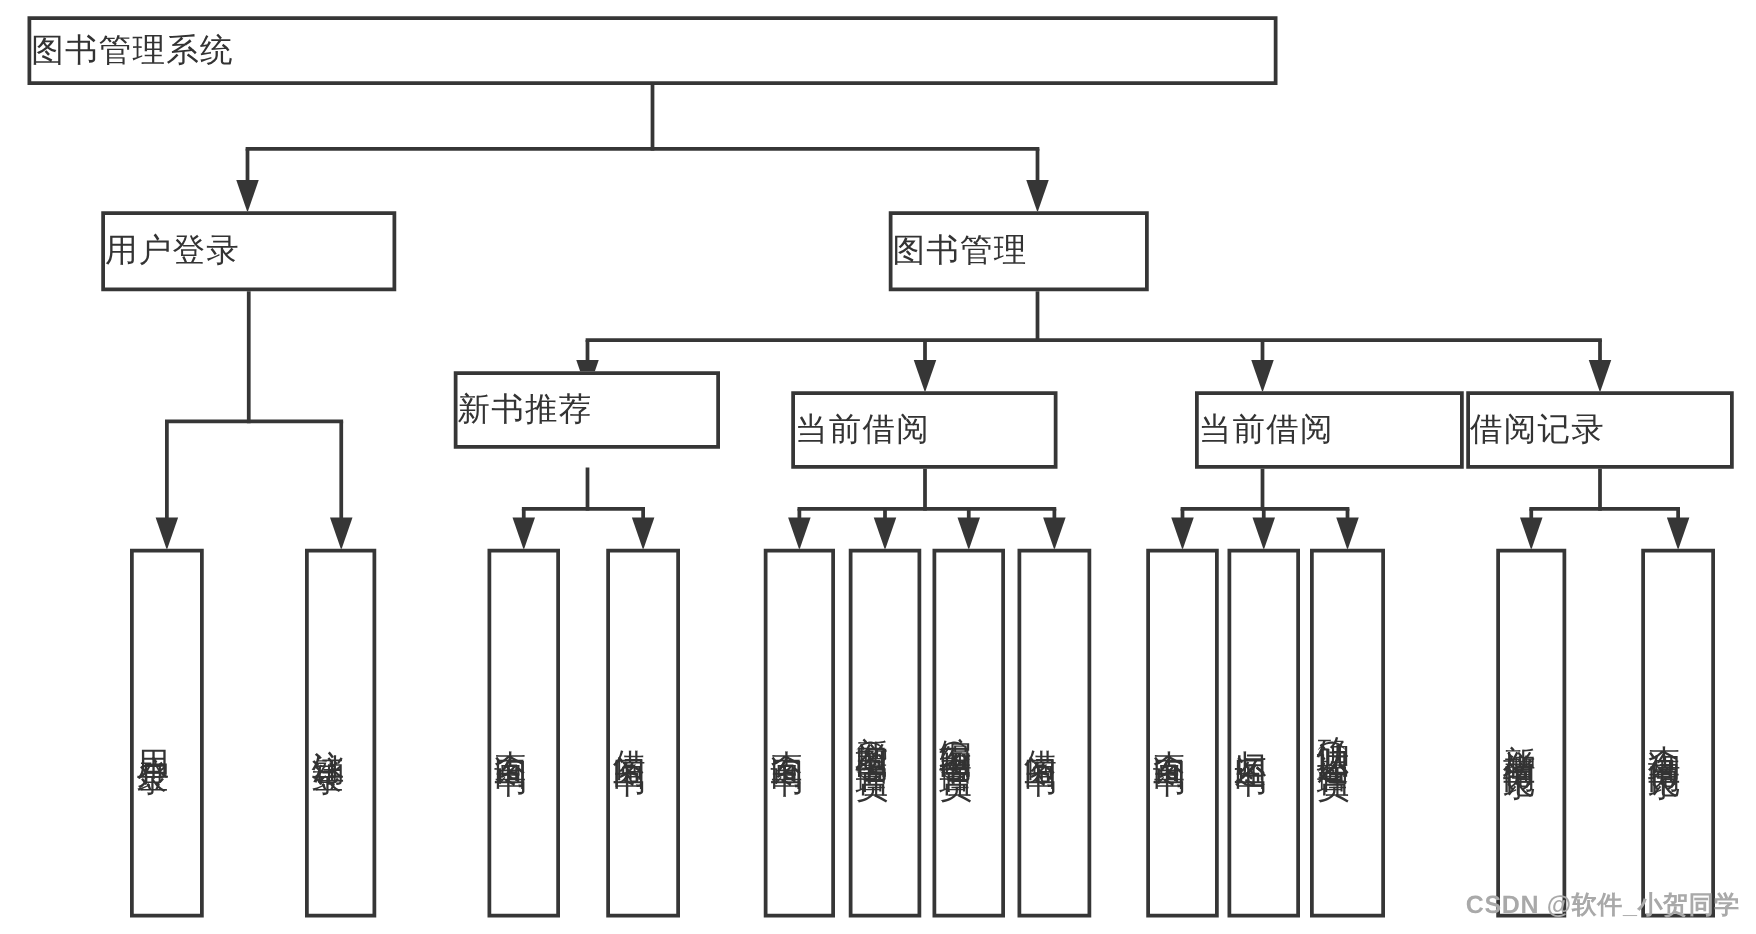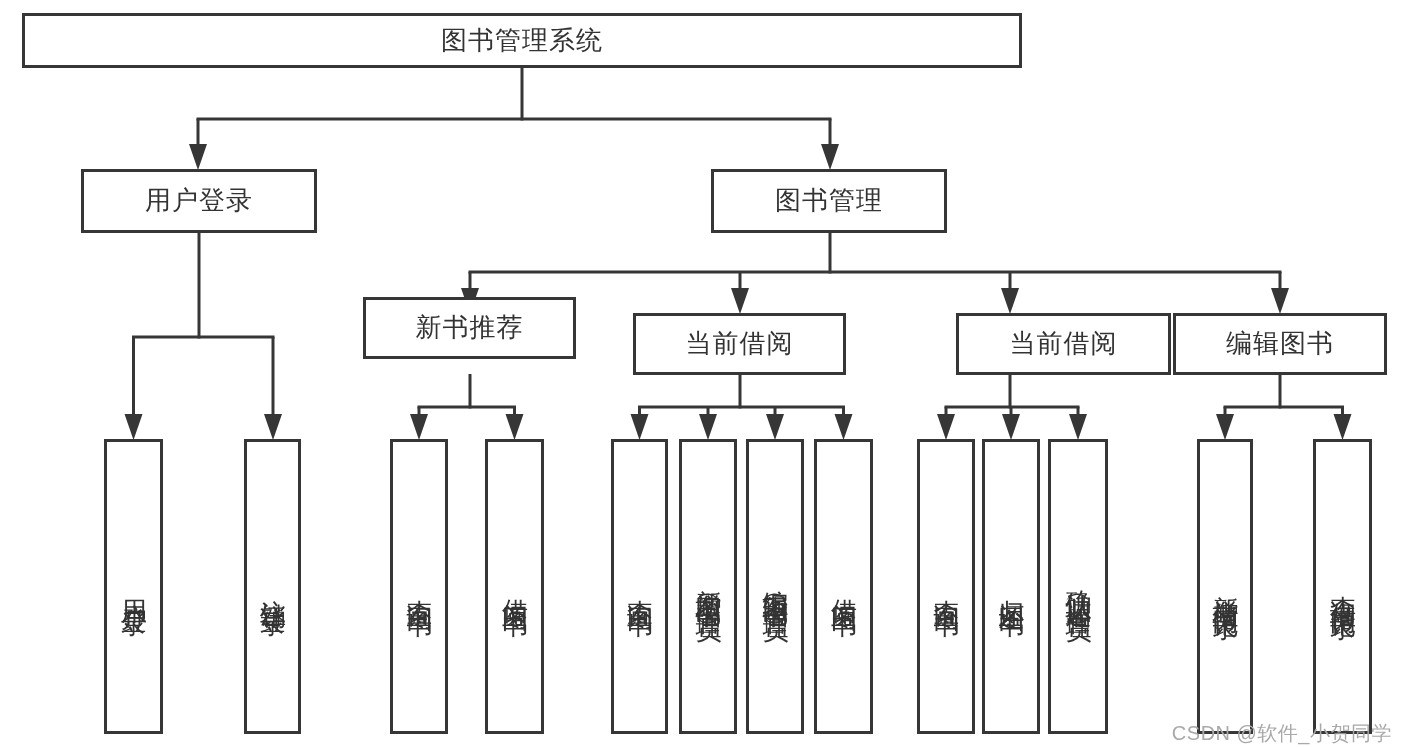--- a/index.html
+++ b/index.html
@@ -13,33 +13,33 @@
   .canvas{
     position:relative;width:1405px;height:747px;background:var(--background);
     overflow:hidden;
   }
   .wires{position:absolute;left:0;top:0;z-index:1;color:var(--line);}
   .wires line{stroke:currentColor;stroke-width:3;}
   .wires polygon{fill:currentColor;stroke:none;}
   .box{
     position:absolute;z-index:2;box-sizing:border-box;
     background:var(--background);border:3px solid var(--line);
-    display:flex;align-items:center;justify-content:center;
+    display:flex;align-items:center;justify-content:flex-start;
     color:var(--text);
   }
   .box .lbl{
     font-size:26px;line-height:1.15;letter-spacing:1px;white-space:nowrap;
   }
   .leaf .lbl{
     writing-mode:vertical-rl;text-orientation:mixed;
     letter-spacing:4px;font-size:26px;white-space:nowrap;
   }
   .watermark{
-    position:absolute;z-index:3;right:13px;bottom:0;
-    font-size:20px;letter-spacing:0.5px;color:var(--watermark);white-space:nowrap;
+    position:absolute;z-index:3;right:13px;bottom:10px;
+    font-size:20px;letter-spacing:0.5px;color:var(--watermark);white-space:nowrap;font-weight:bold;
   }
 </style>
 </head>
 <body>
 
 <div class="canvas">
 
   <svg class="wires" width="1405" height="747" viewBox="0 0 1405 747">
 
     <g>
@@ -116,35 +116,35 @@
     </g>
   </svg>
 
   <div class="box" style="left:22px;top:13px;width:1000px;height:55px">
     <span class="lbl">图书管理系统</span>
   </div>
 
   <div class="box" style="left:81px;top:169px;width:236px;height:64px">
     <span class="lbl">用户登录</span>
   </div>
-  <div class="box" style="left:711px;top:169px;width:236px;height:64px">
+  <div class="box" style="left:711px;top:169px;width:208px;height:64px">
     <span class="lbl">图书管理</span>
   </div>
 
   <div class="box" style="left:363px;top:297px;width:213px;height:62px">
     <span class="lbl">新书推荐</span>
   </div>
   <div class="box" style="left:633px;top:313px;width:213px;height:62px">
     <span class="lbl">当前借阅</span>
   </div>
   <div class="box" style="left:956px;top:313px;width:215px;height:62px">
     <span class="lbl">当前借阅</span>
   </div>
   <div class="box" style="left:1173px;top:313px;width:214px;height:62px">
-    <span class="lbl">编辑图书</span>
+    <span class="lbl">借阅记录</span>
   </div>
 
   <div class="box leaf" style="left:104px;top:439px;width:59px;height:295px">
     <span class="lbl">用户登录</span>
   </div>
   <div class="box leaf" style="left:244px;top:439px;width:57px;height:295px">
     <span class="lbl">注销登录</span>
   </div>
   <div class="box leaf" style="left:390px;top:439px;width:58px;height:295px">
     <span class="lbl">查询图书</span>

